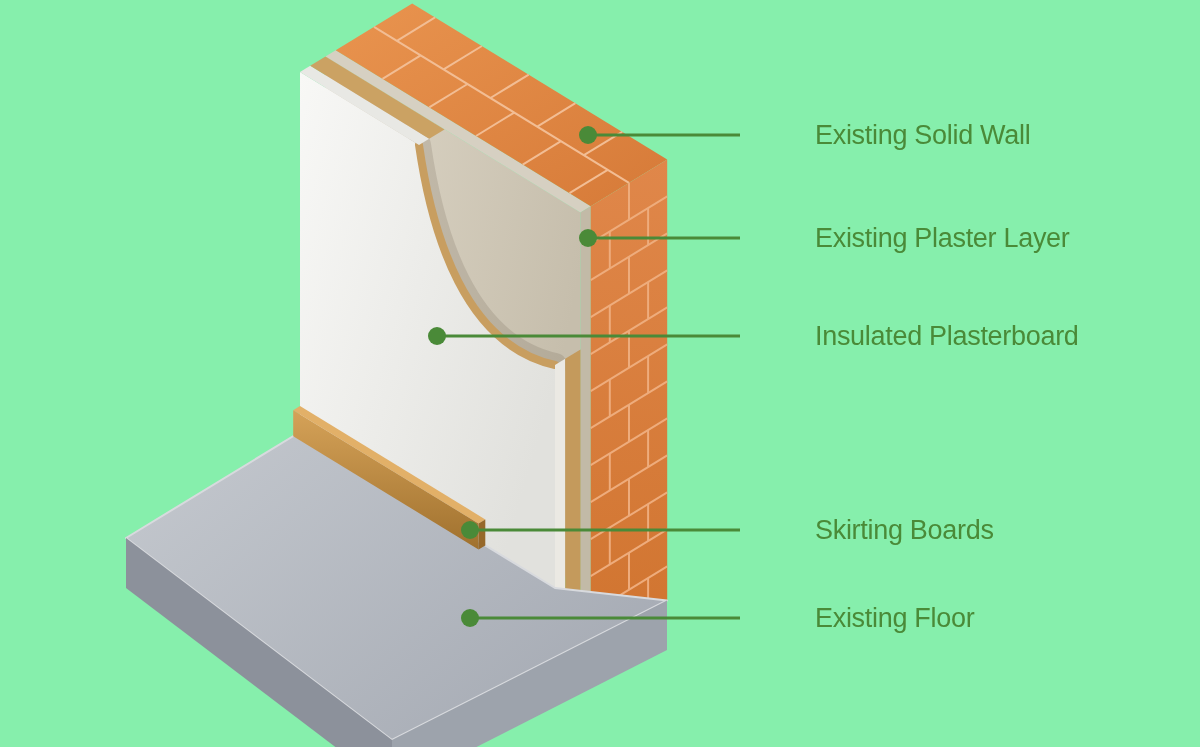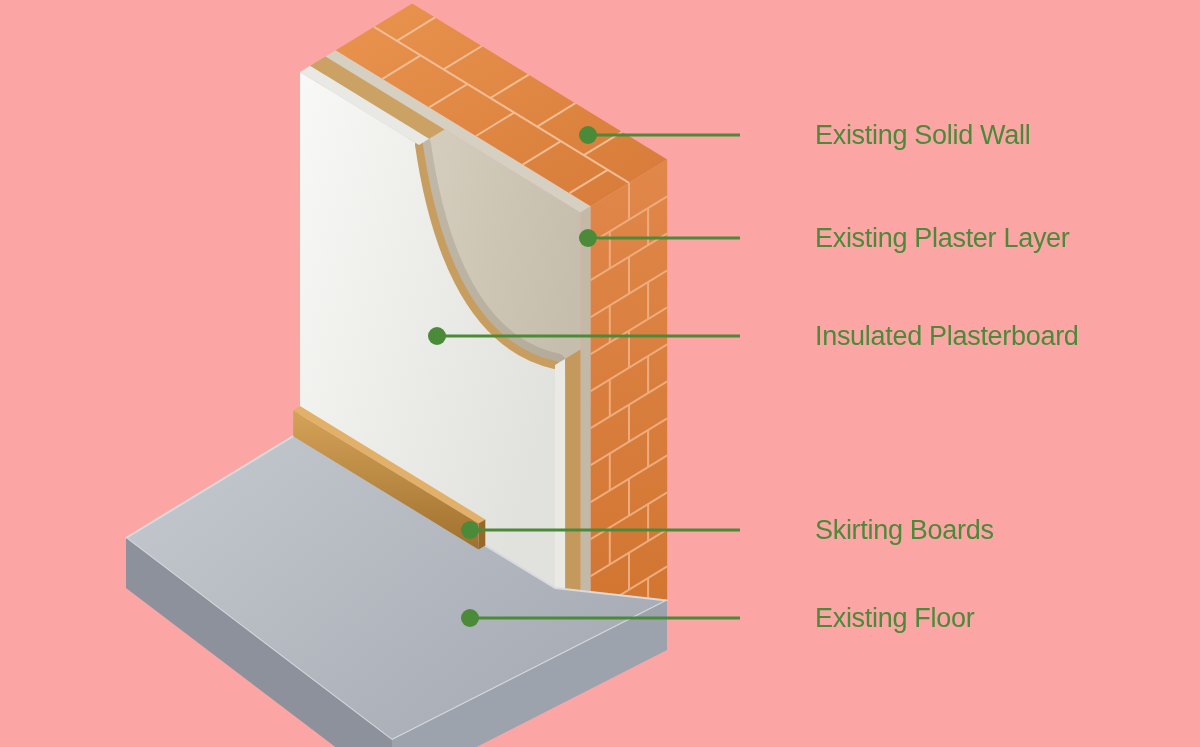--- a/index.html
+++ b/index.html
@@ -5,21 +5,21 @@
   html, body {
     margin: 0;
     padding: 0;
     background: #ffffff;
     font-family: "Liberation Sans", sans-serif;
   }
   .stage {
     position: relative;
     width: 1200px;
     height: 747px;
-    background: #fca5a5;
+    background: #86efac;
     overflow: hidden;
   }
   svg { display: block; }
   .label-text {
     font-family: "Liberation Sans", sans-serif;
     font-size: 27px;
     letter-spacing: -0.3px;
     font-weight: 400;
   }
 </style>

